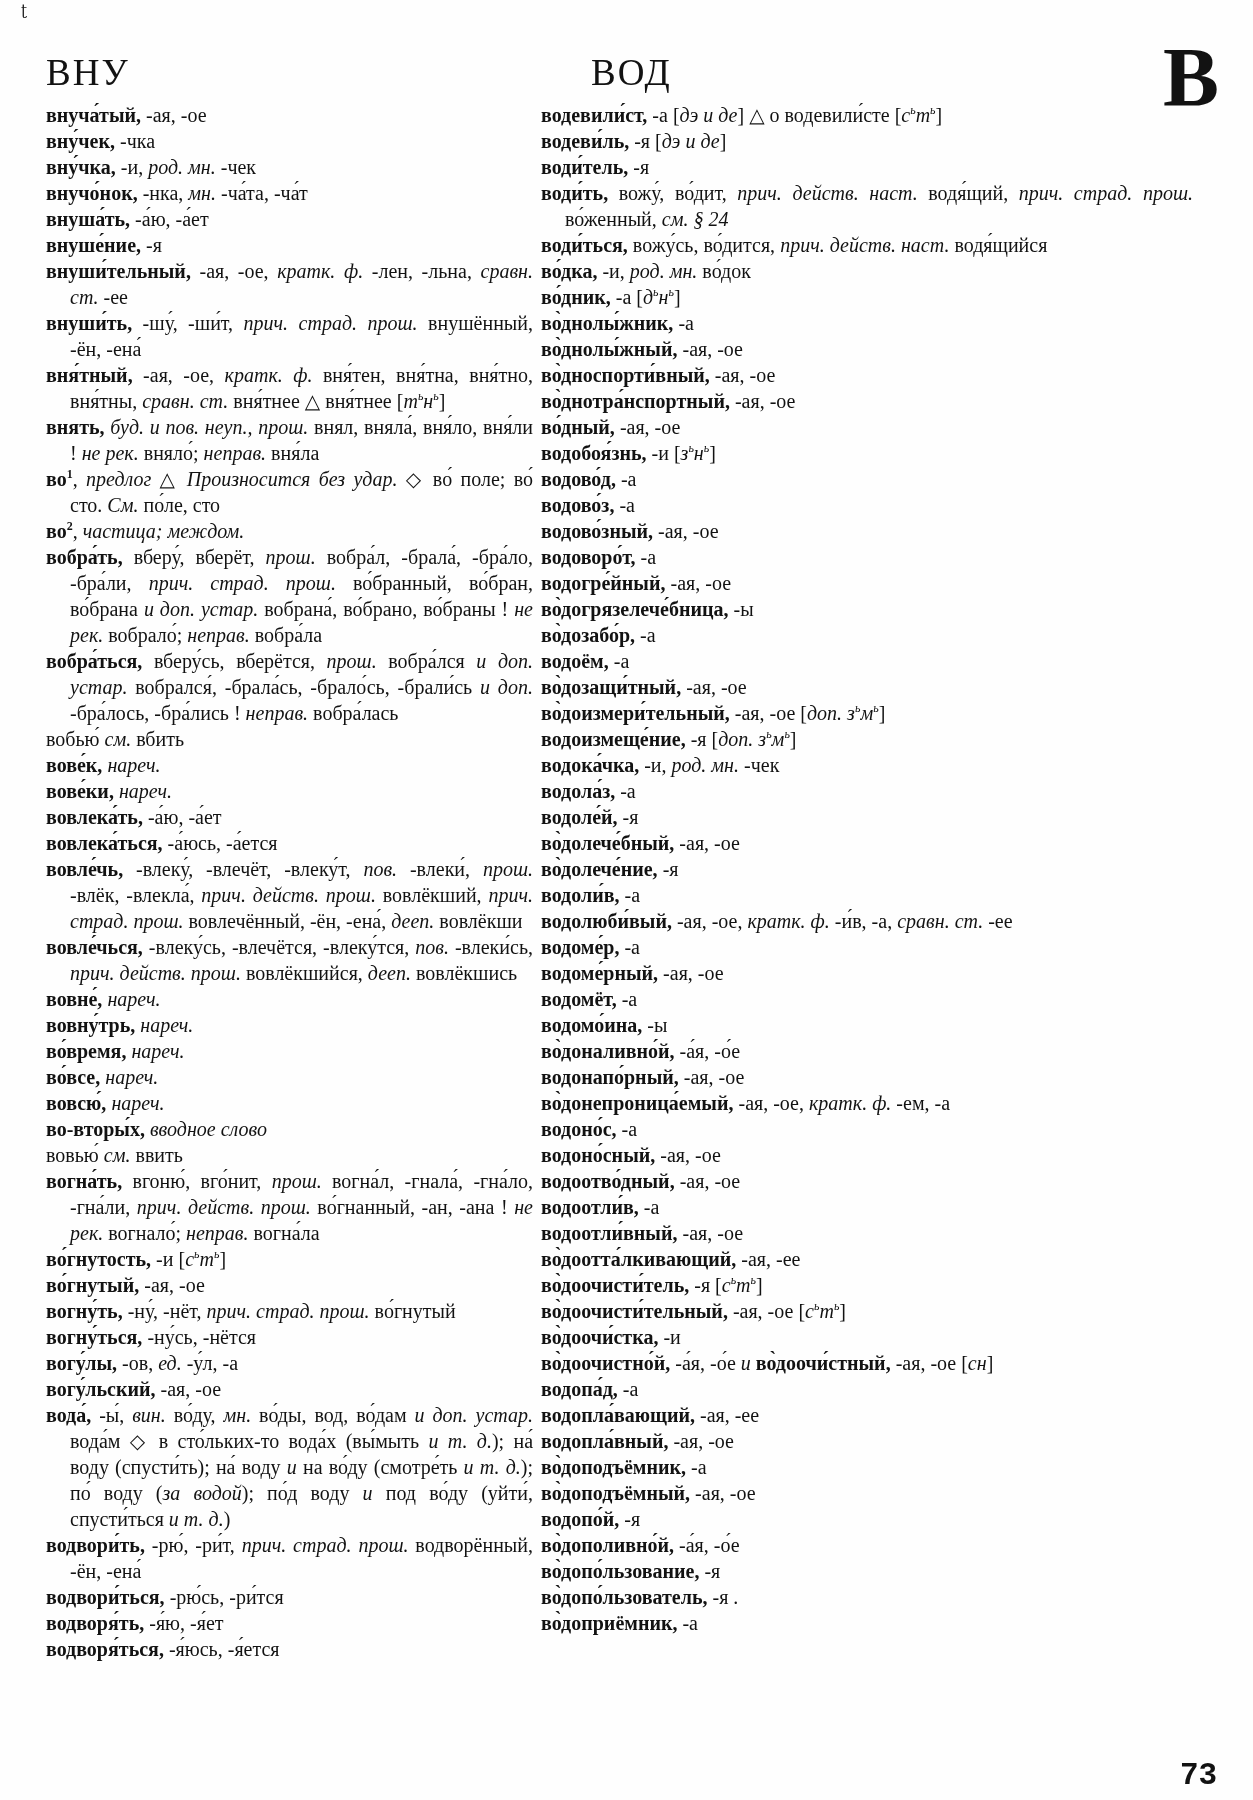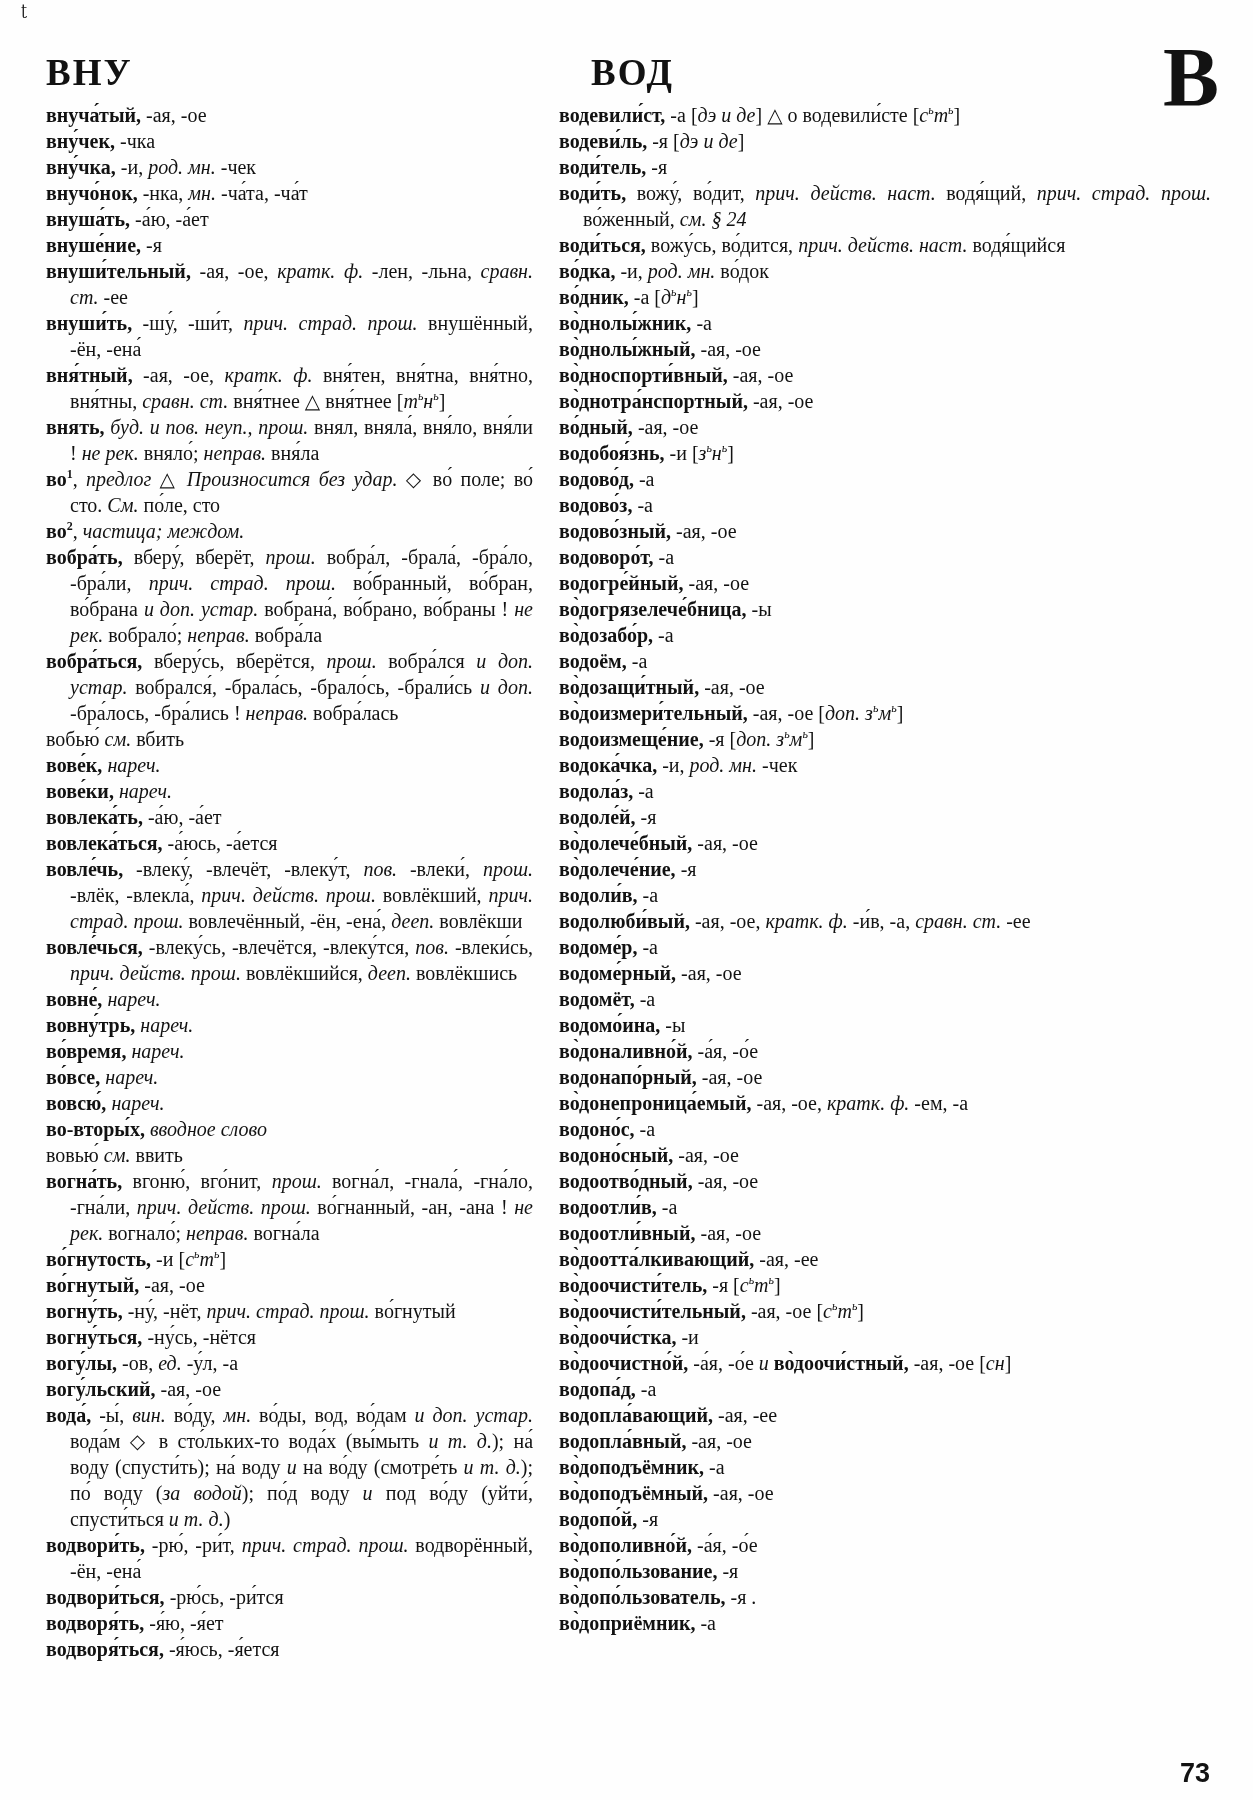--- a/index.html
+++ b/index.html
@@ -12,47 +12,47 @@
     font-family:"Liberation Serif", serif;
     overflow:hidden;
   }
   .ink-mark{
     position:absolute;left:21px;top:1px;
     font-size:15px;color:#222;
     font-family:"DejaVu Serif", serif;
   }
   .col-header{
     position:absolute;top:54px;
-    font-weight:bold;font-size:37px;line-height:1;
+    font-weight:normal;font-size:37px;line-height:1;
     letter-spacing:2px;
   }
   .col-header.left{left:46px;}
   .col-header.right{left:563px;margin-left:28px;}
   .corner-letter{
     position:absolute;top:36px;left:1163px;
     font-weight:bold;font-size:84px;line-height:1;
     font-family:"Liberation Serif", serif;
   }
   .column{
     position:absolute;top:102px;
     font-size:20px;line-height:26px;
     text-align:justify;
   }
   .column-left{left:46px;width:487px;}
-  .column-right{left:559px;width:652px;}
+  .column-right{left:541px;width:652px;}
   .entry{margin:0;padding-left:24px;text-indent:-24px;}
   .seg-b{font-weight:bold;}
   .seg-i{font-style:italic;}
   .seg-n{}
   .seg-bs{font-size:0.6em;vertical-align:super;line-height:0;font-weight:bold;}
   .seg-is{font-size:0.6em;vertical-align:super;line-height:0;font-style:italic;}
   .page-number{
     position:absolute;left:1180px;top:1758px;
-    font-size:27px;font-weight:bold;
-    font-family:Liberation Sans, sans-serif;
+    font-size:31px;font-weight:bold;
+    font-family:Liberation Mono, monospace;
   }
 </style>
 </head>
 <body>
 
 <div class="page">
   <span class="ink-mark">ʈ</span>
   <div class="col-header left">ВНУ</div>
   <div class="col-header right">ВОД</div>
   <div class="corner-letter">В</div>

